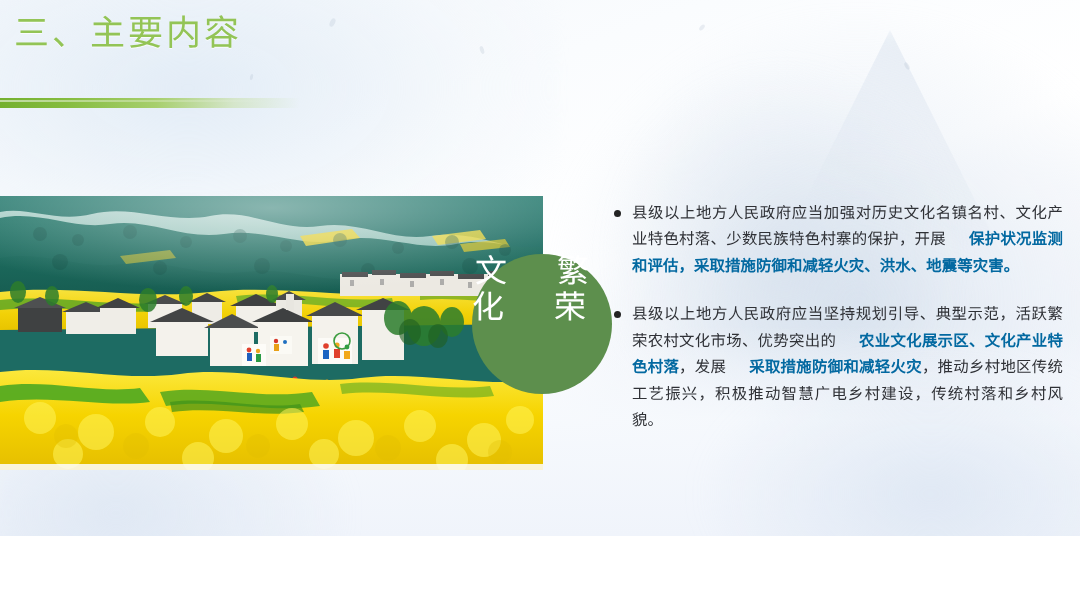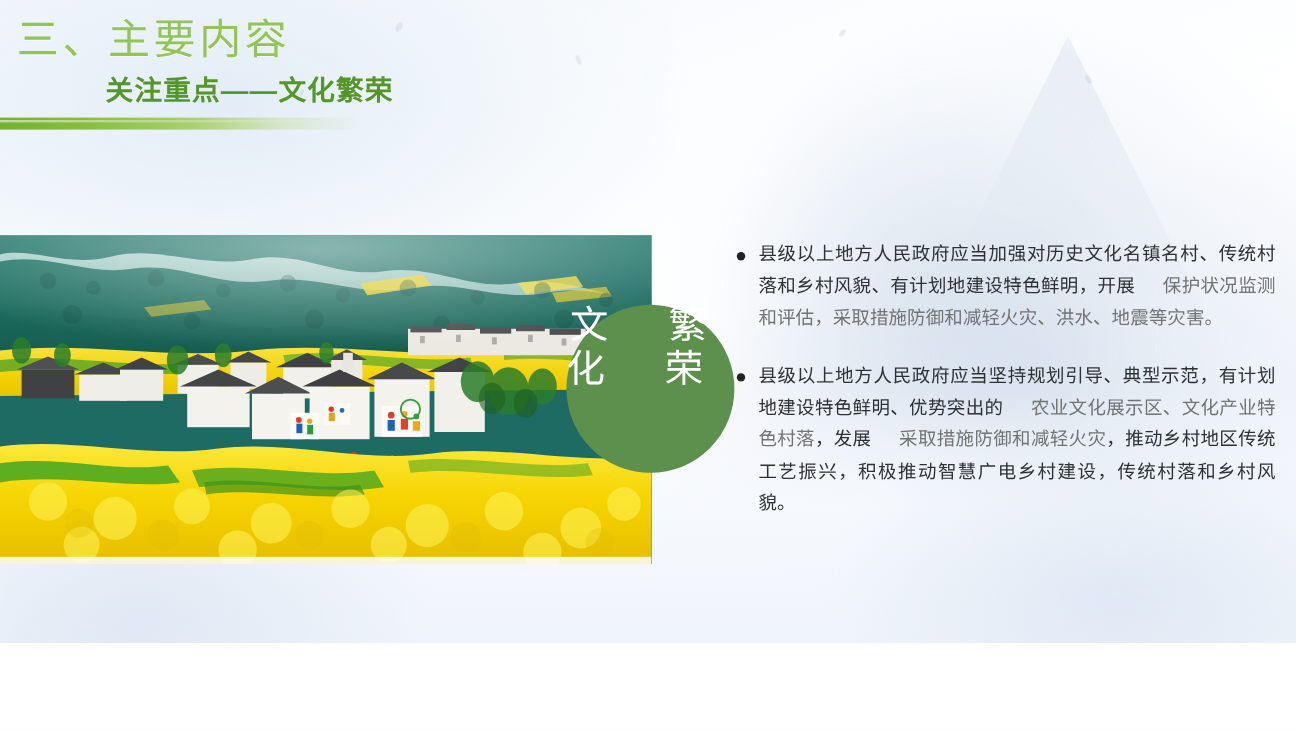--- a/index.html
+++ b/index.html
@@ -184,21 +184,21 @@
   .bullet:last-child { margin-bottom: 0; }
   .bullet-dot {
     position: absolute;
     left: 1px;
     top: 10px;
     width: 7px;
     height: 7px;
     border-radius: 50%;
     background: #232323;
   }
-  .bullet b { font-weight: normal; color: #737373; margin-left: 23px; }
+  .bullet b { font-weight: bold; color: #0369a1; margin-left: 23px; }
 </style>
 </head>
 <body>
 
 <div class="slide">
 
   <div class="bg-base"></div>
   <div class="bg-mist-left"></div>
   <div class="bg-mountain-a"></div>
   <div class="bg-mountain-b"></div>
@@ -207,21 +207,20 @@
   <div class="bg-bottom-left-blue"></div>
   <div class="bg-bottom-right-blue"></div>
   <div class="bg-speck" style="left:330px;top:18px;width:5px;height:9px;transform:rotate(25deg);"></div>
   <div class="bg-speck" style="left:480px;top:46px;width:4px;height:8px;transform:rotate(-18deg);"></div>
   <div class="bg-speck" style="left:700px;top:24px;width:4px;height:7px;transform:rotate(40deg);"></div>
   <div class="bg-speck" style="left:905px;top:62px;width:4px;height:8px;transform:rotate(-30deg);"></div>
   <div class="bg-speck" style="left:250px;top:74px;width:3px;height:6px;transform:rotate(15deg);"></div>
 
   <div class="header">
     <div class="title-main" style="color: rgb(147, 196, 86);">三、主要内容</div>
-    <div class="title-sub" style="color: rgb(85, 150, 43);">关注重点——文化繁荣</div>
     <div class="accent-bar"></div>
     <div class="accent-bar-hi"></div>
   </div>
 
   <div class="photo">
     <svg width="543" height="274" viewBox="0 0 543 274" xmlns="http://www.w3.org/2000/svg" aria-hidden="true">
       <defs>
         <linearGradient id="skyG" x1="0" y1="0" x2="0" y2="1">
           <stop offset="0%" stop-color="#bcd9d4"></stop>
           <stop offset="100%" stop-color="#7fb5aa"></stop>
@@ -426,20 +425,20 @@
     </svg>
   </div>
 
   <div class="badge" style="background: rgb(93, 143, 77); color: rgb(255, 255, 255);">
     <div class="badge-line">文化</div>
     <div class="badge-line">繁荣</div>
   </div>
 
   <div class="content">
     <div class="bullet">
-      <span class="bullet-dot"></span><span id="bullet-text-0"><span>县级以上地方人民政府应当加强对历史文化名镇名村、传统村落和乡村风貌、有计划地建设特色鲜明，开展</span><b>保护状况监测和评估，采取措施防御和减轻火灾、洪水、地震等灾害。</b></span>
+      <span class="bullet-dot"></span><span id="bullet-text-0"><span>县级以上地方人民政府应当加强对历史文化名镇名村、文化产业特色村落、少数民族特色村寨的保护，开展</span><b>保护状况监测和评估，采取措施防御和减轻火灾、洪水、地震等灾害。</b></span>
     </div>
     <div class="bullet">
-      <span class="bullet-dot"></span><span id="bullet-text-1"><span>县级以上地方人民政府应当坚持规划引导、典型示范，有计划地建设特色鲜明、优势突出的</span><b>农业文化展示区、文化产业特色村落</b><span>，发展</span><b>采取措施防御和减轻火灾</b><span>，推动乡村地区传统工艺振兴，积极推动智慧广电乡村建设，传统村落和乡村风貌。</span></span>
+      <span class="bullet-dot"></span><span id="bullet-text-1"><span>县级以上地方人民政府应当坚持规划引导、典型示范，活跃繁荣农村文化市场、优势突出的</span><b>农业文化展示区、文化产业特色村落</b><span>，发展</span><b>采取措施防御和减轻火灾</b><span>，推动乡村地区传统工艺振兴，积极推动智慧广电乡村建设，传统村落和乡村风貌。</span></span>
     </div>
   </div>
 
 </div>
 
 </body></html>

